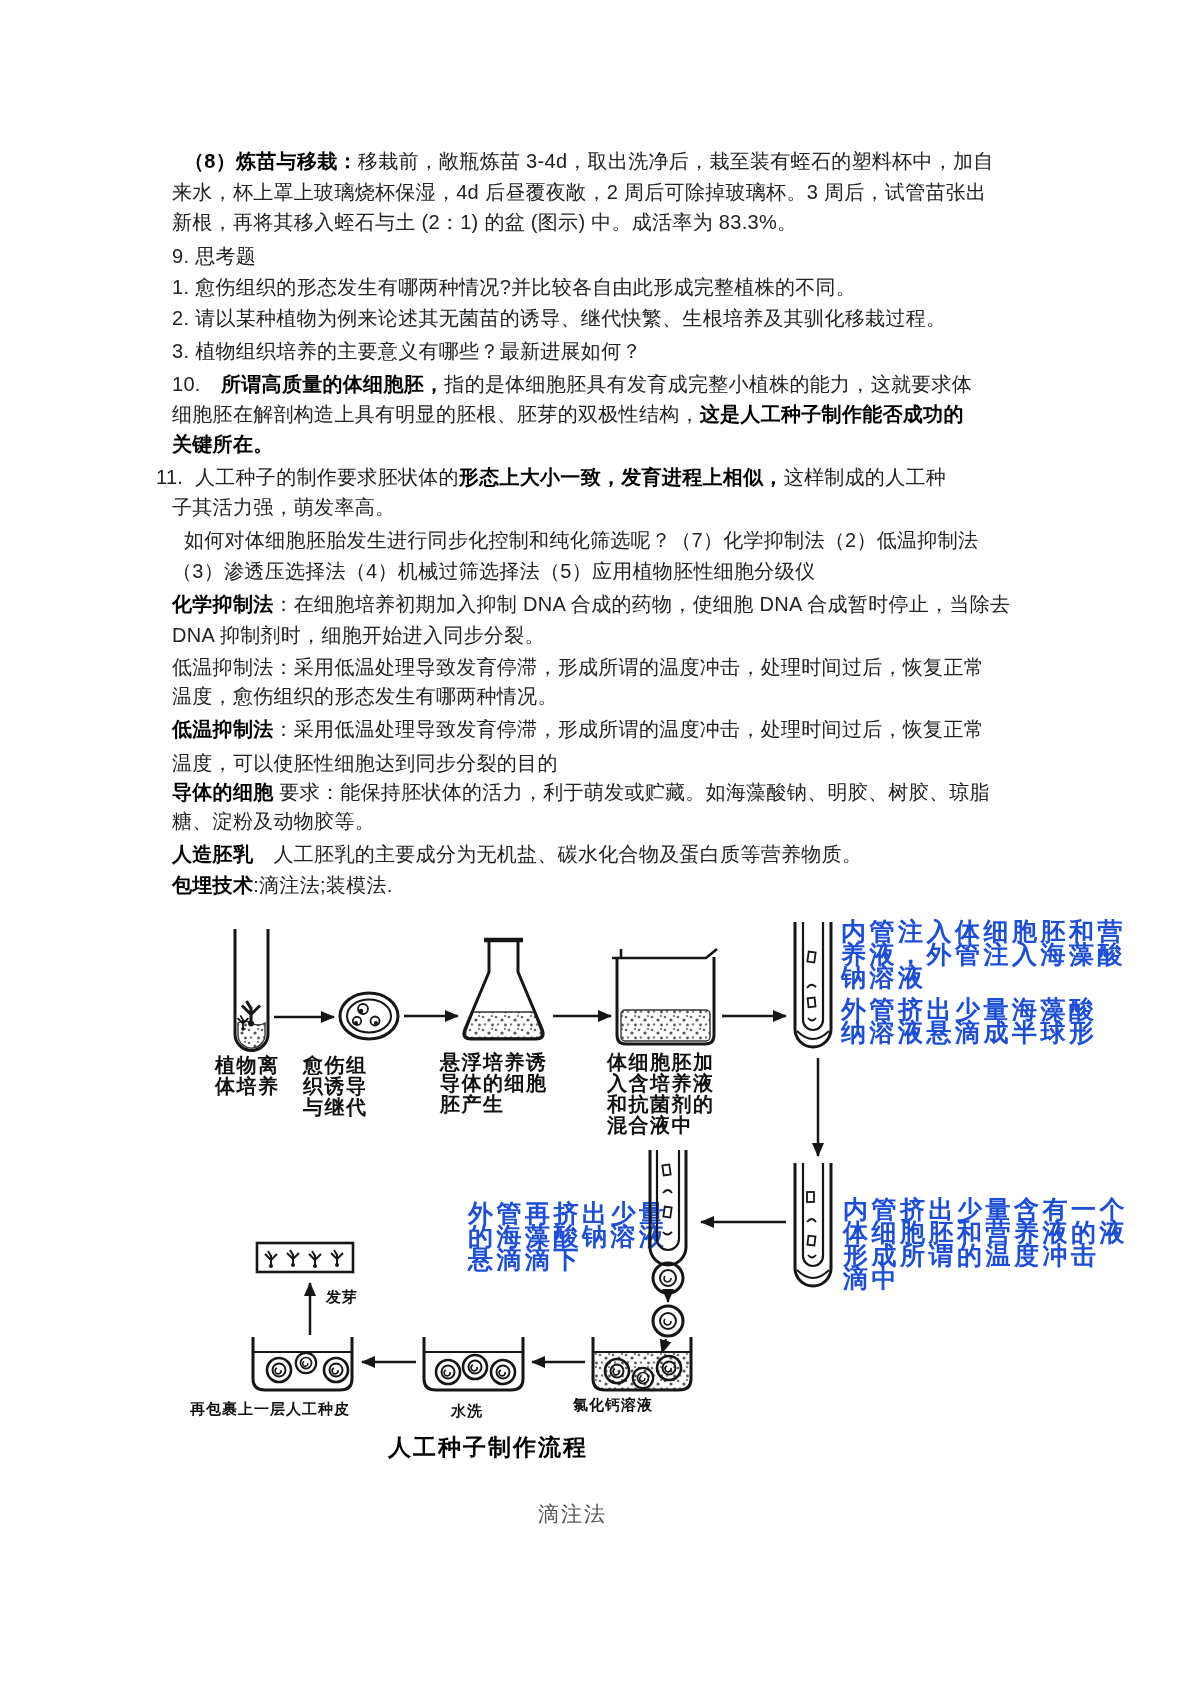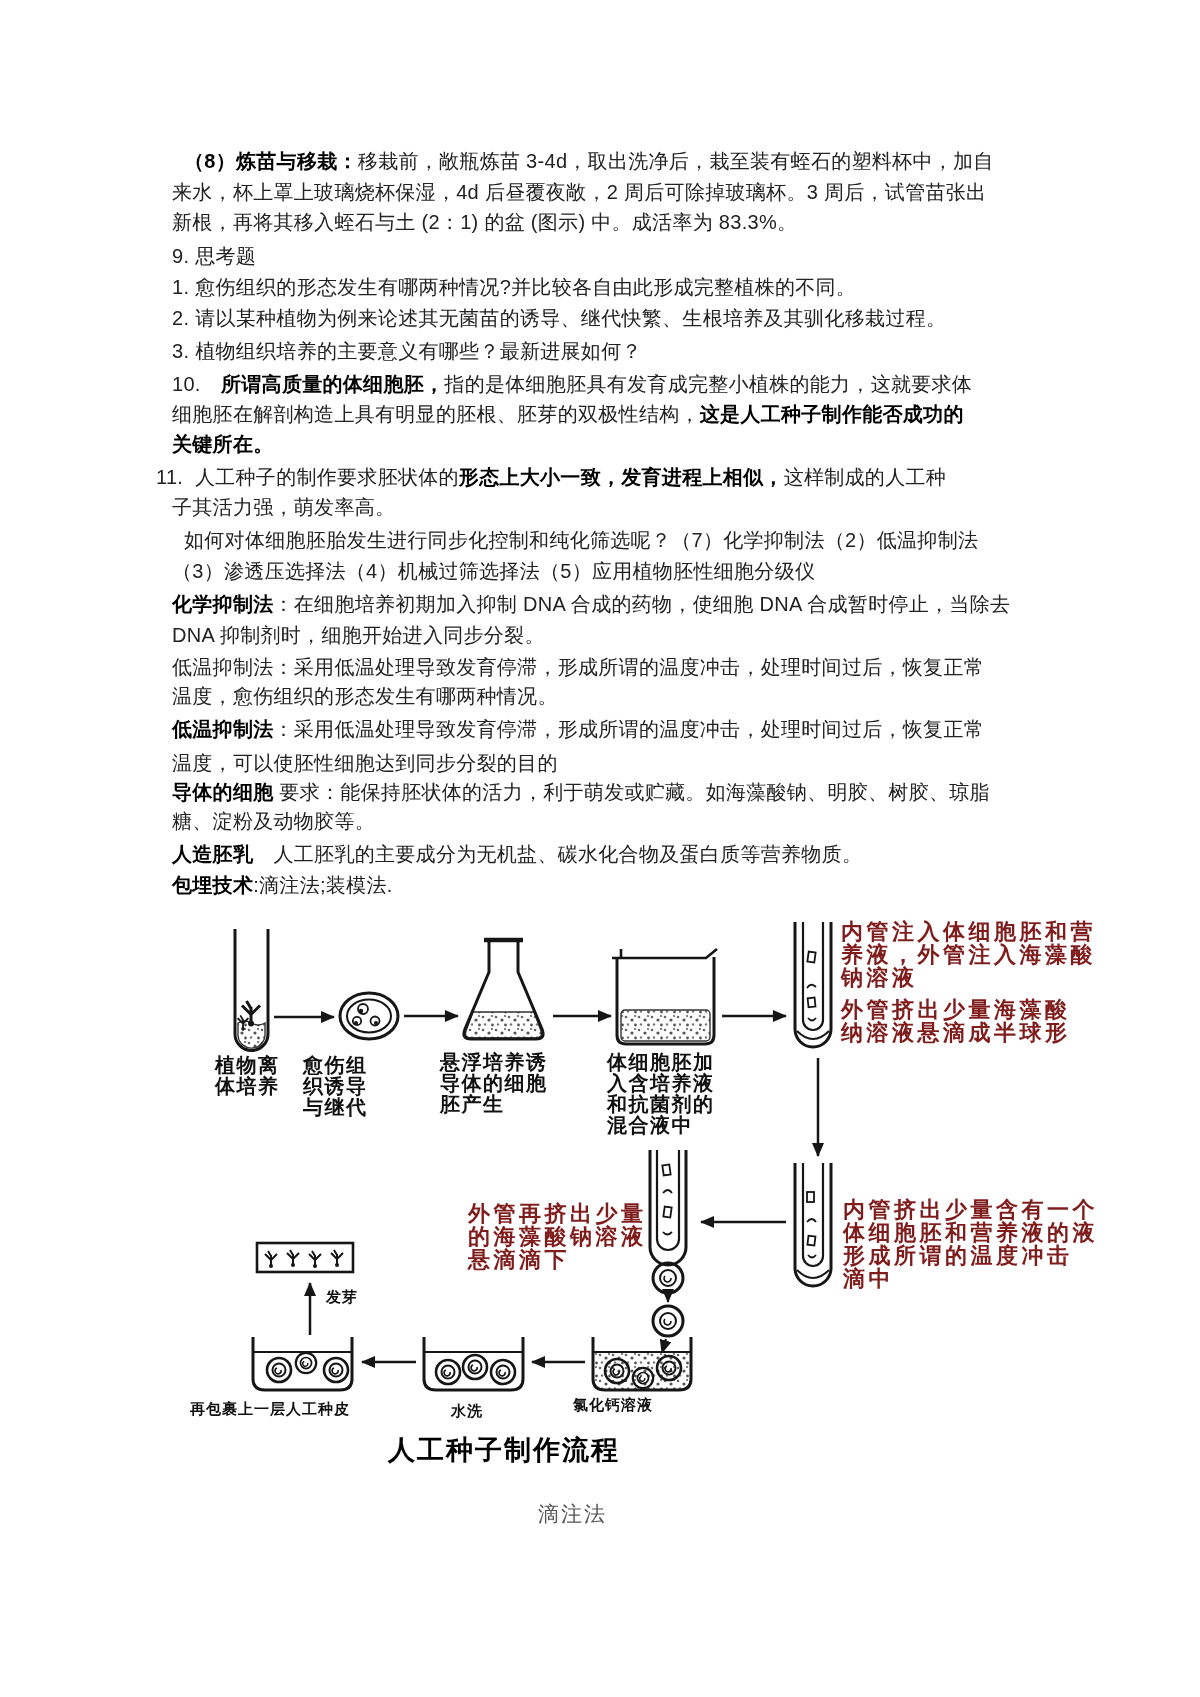--- a/index.html
+++ b/index.html
@@ -26,39 +26,39 @@
     font-weight:700;
     font-size:20px;
     line-height:21px;
     letter-spacing:1.5px;
     white-space:pre-line;
     color:#111;
   }
   .danno{
     position:absolute;
     font-weight:600;
-    font-size:22px;
+    font-size:25px;
     line-height:23px;
     letter-spacing:3.5px;
     white-space:pre-line;
-    color:#7f1d1d;
+    color:#1d4ed8;
   }
   .dlabel2{
     position:absolute;
     font-weight:700;
     font-size:15px;
     line-height:25px;
     letter-spacing:1px;
     white-space:pre;
     color:#111;
   }
   .dtitle{
     position:absolute;
     font-weight:700;
-    font-size:27px;
+    font-size:23px;
     letter-spacing:2px;
     white-space:pre;
     color:#000;
     font-family:Liberation Mono, monospace;
   }
   .dcap{
     position:absolute;
     font-weight:400;
     font-size:21px;
     letter-spacing:2px;

